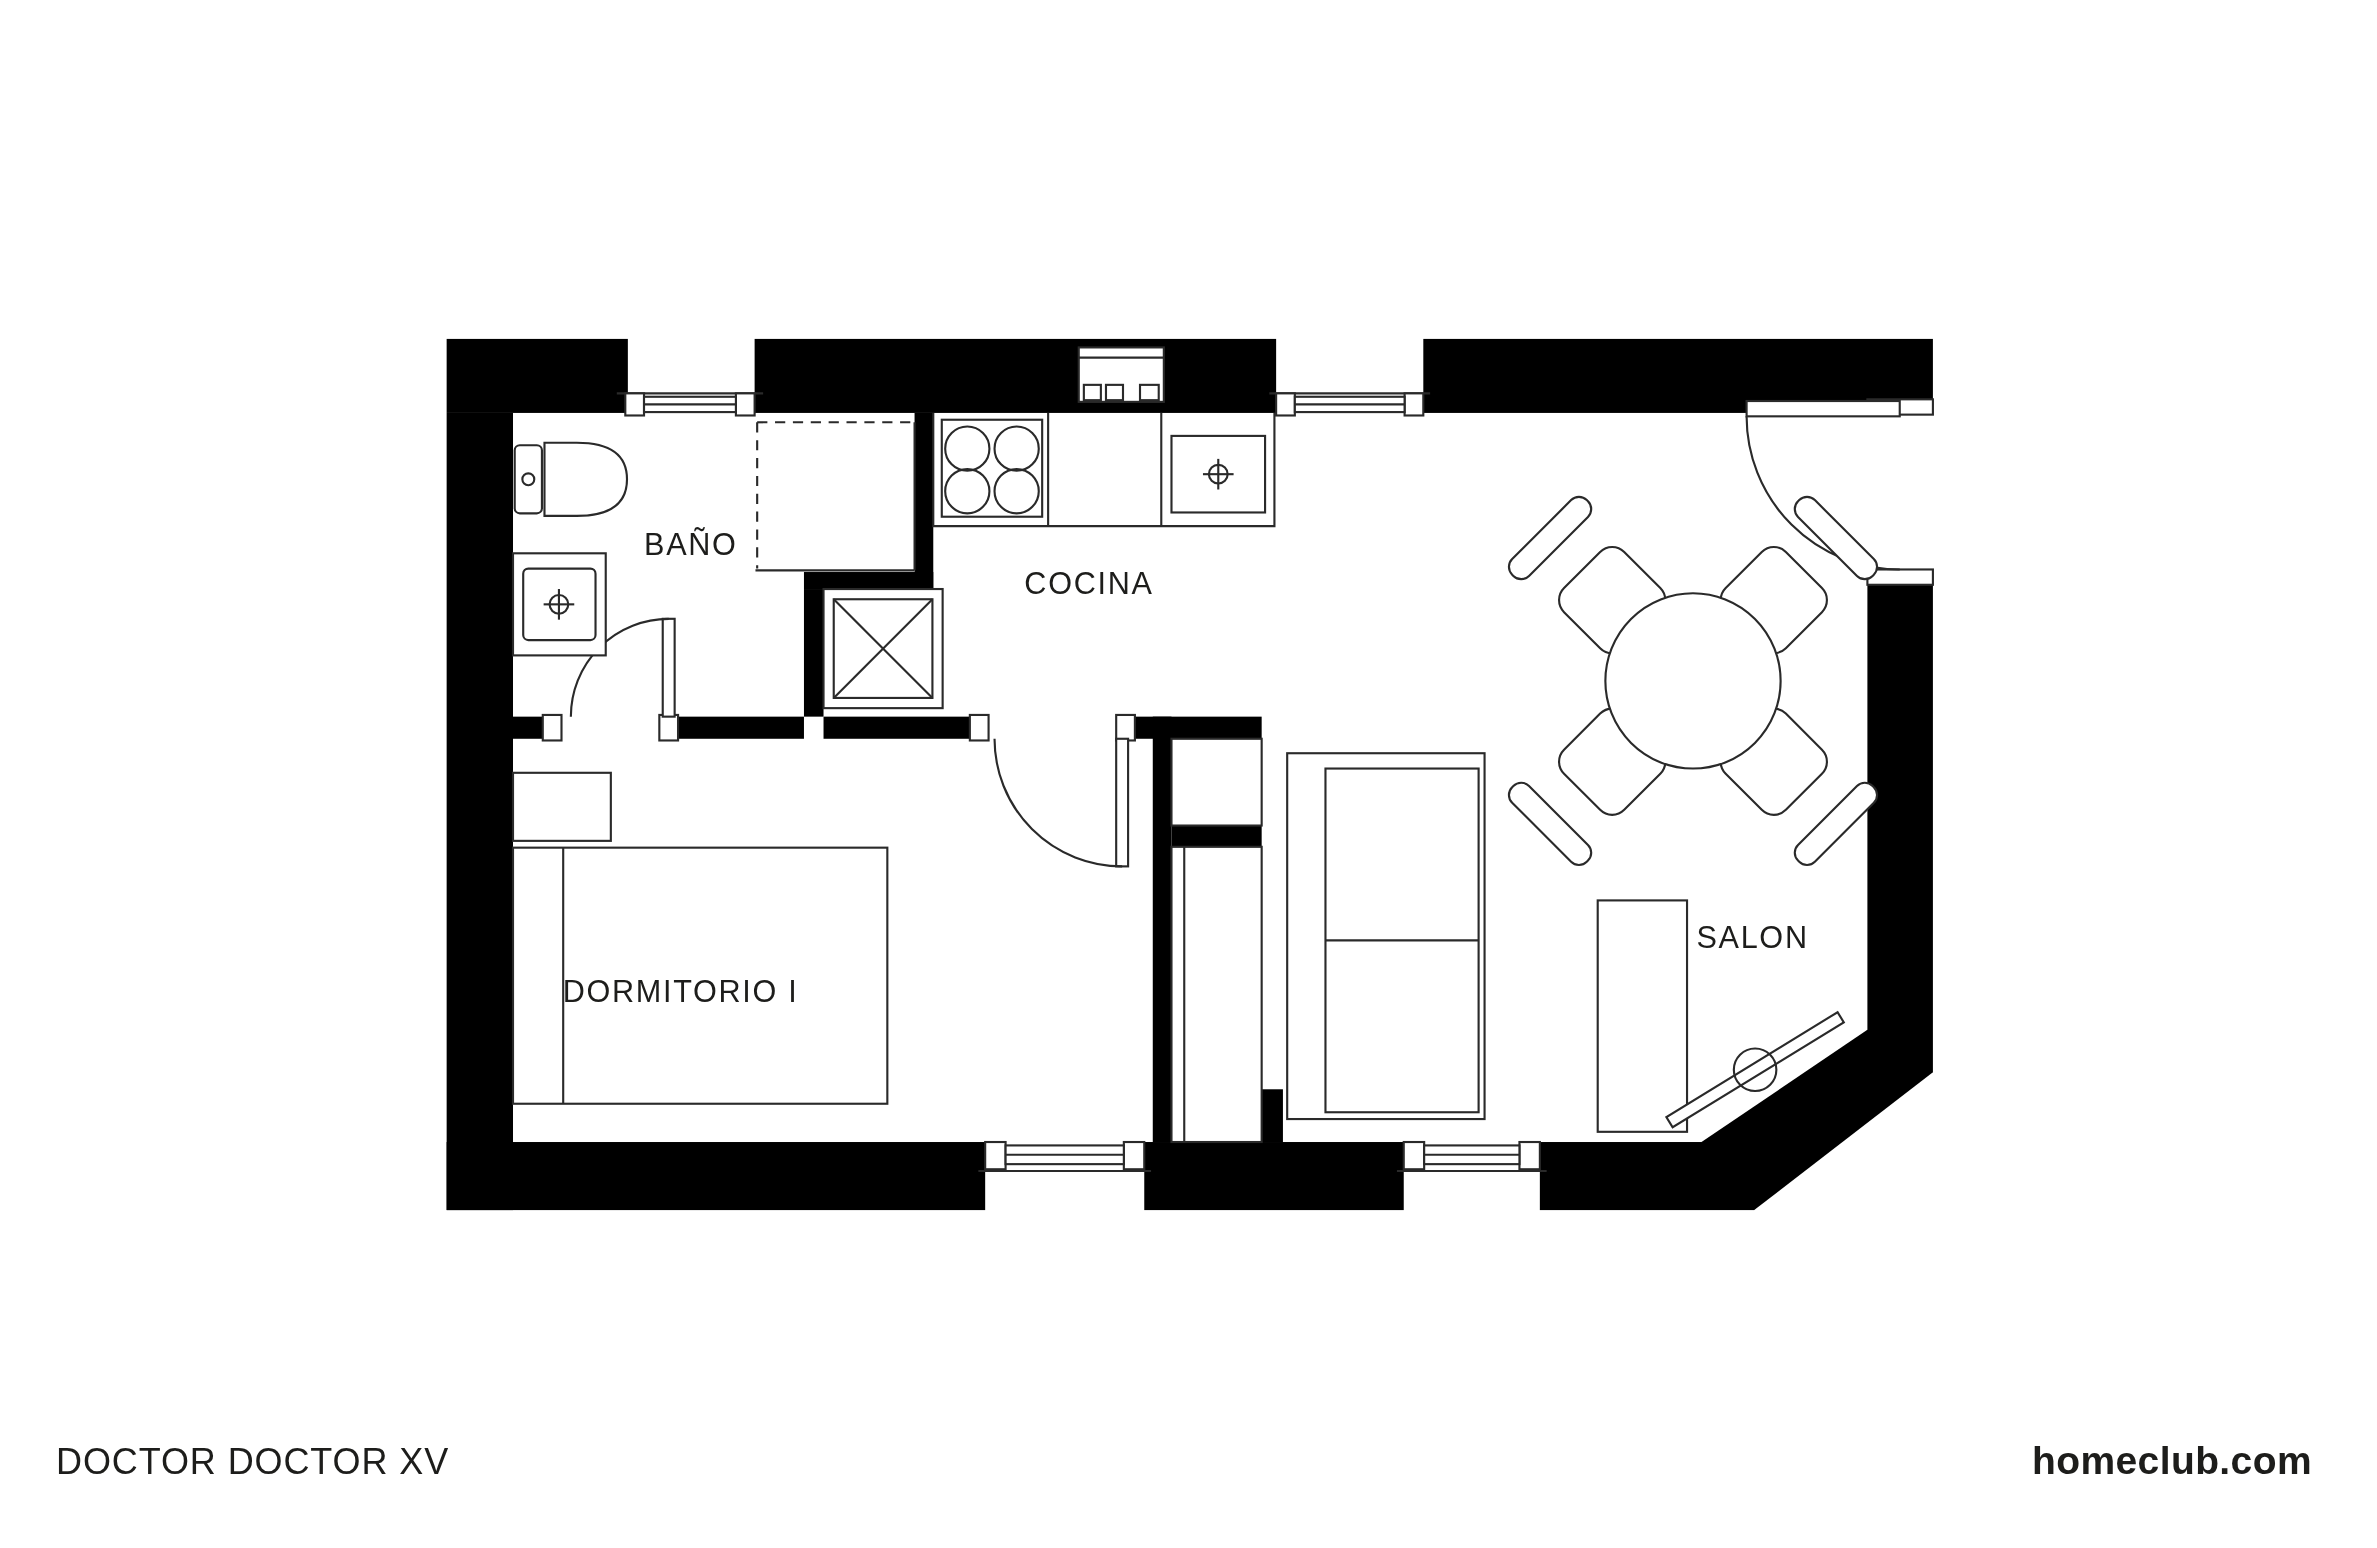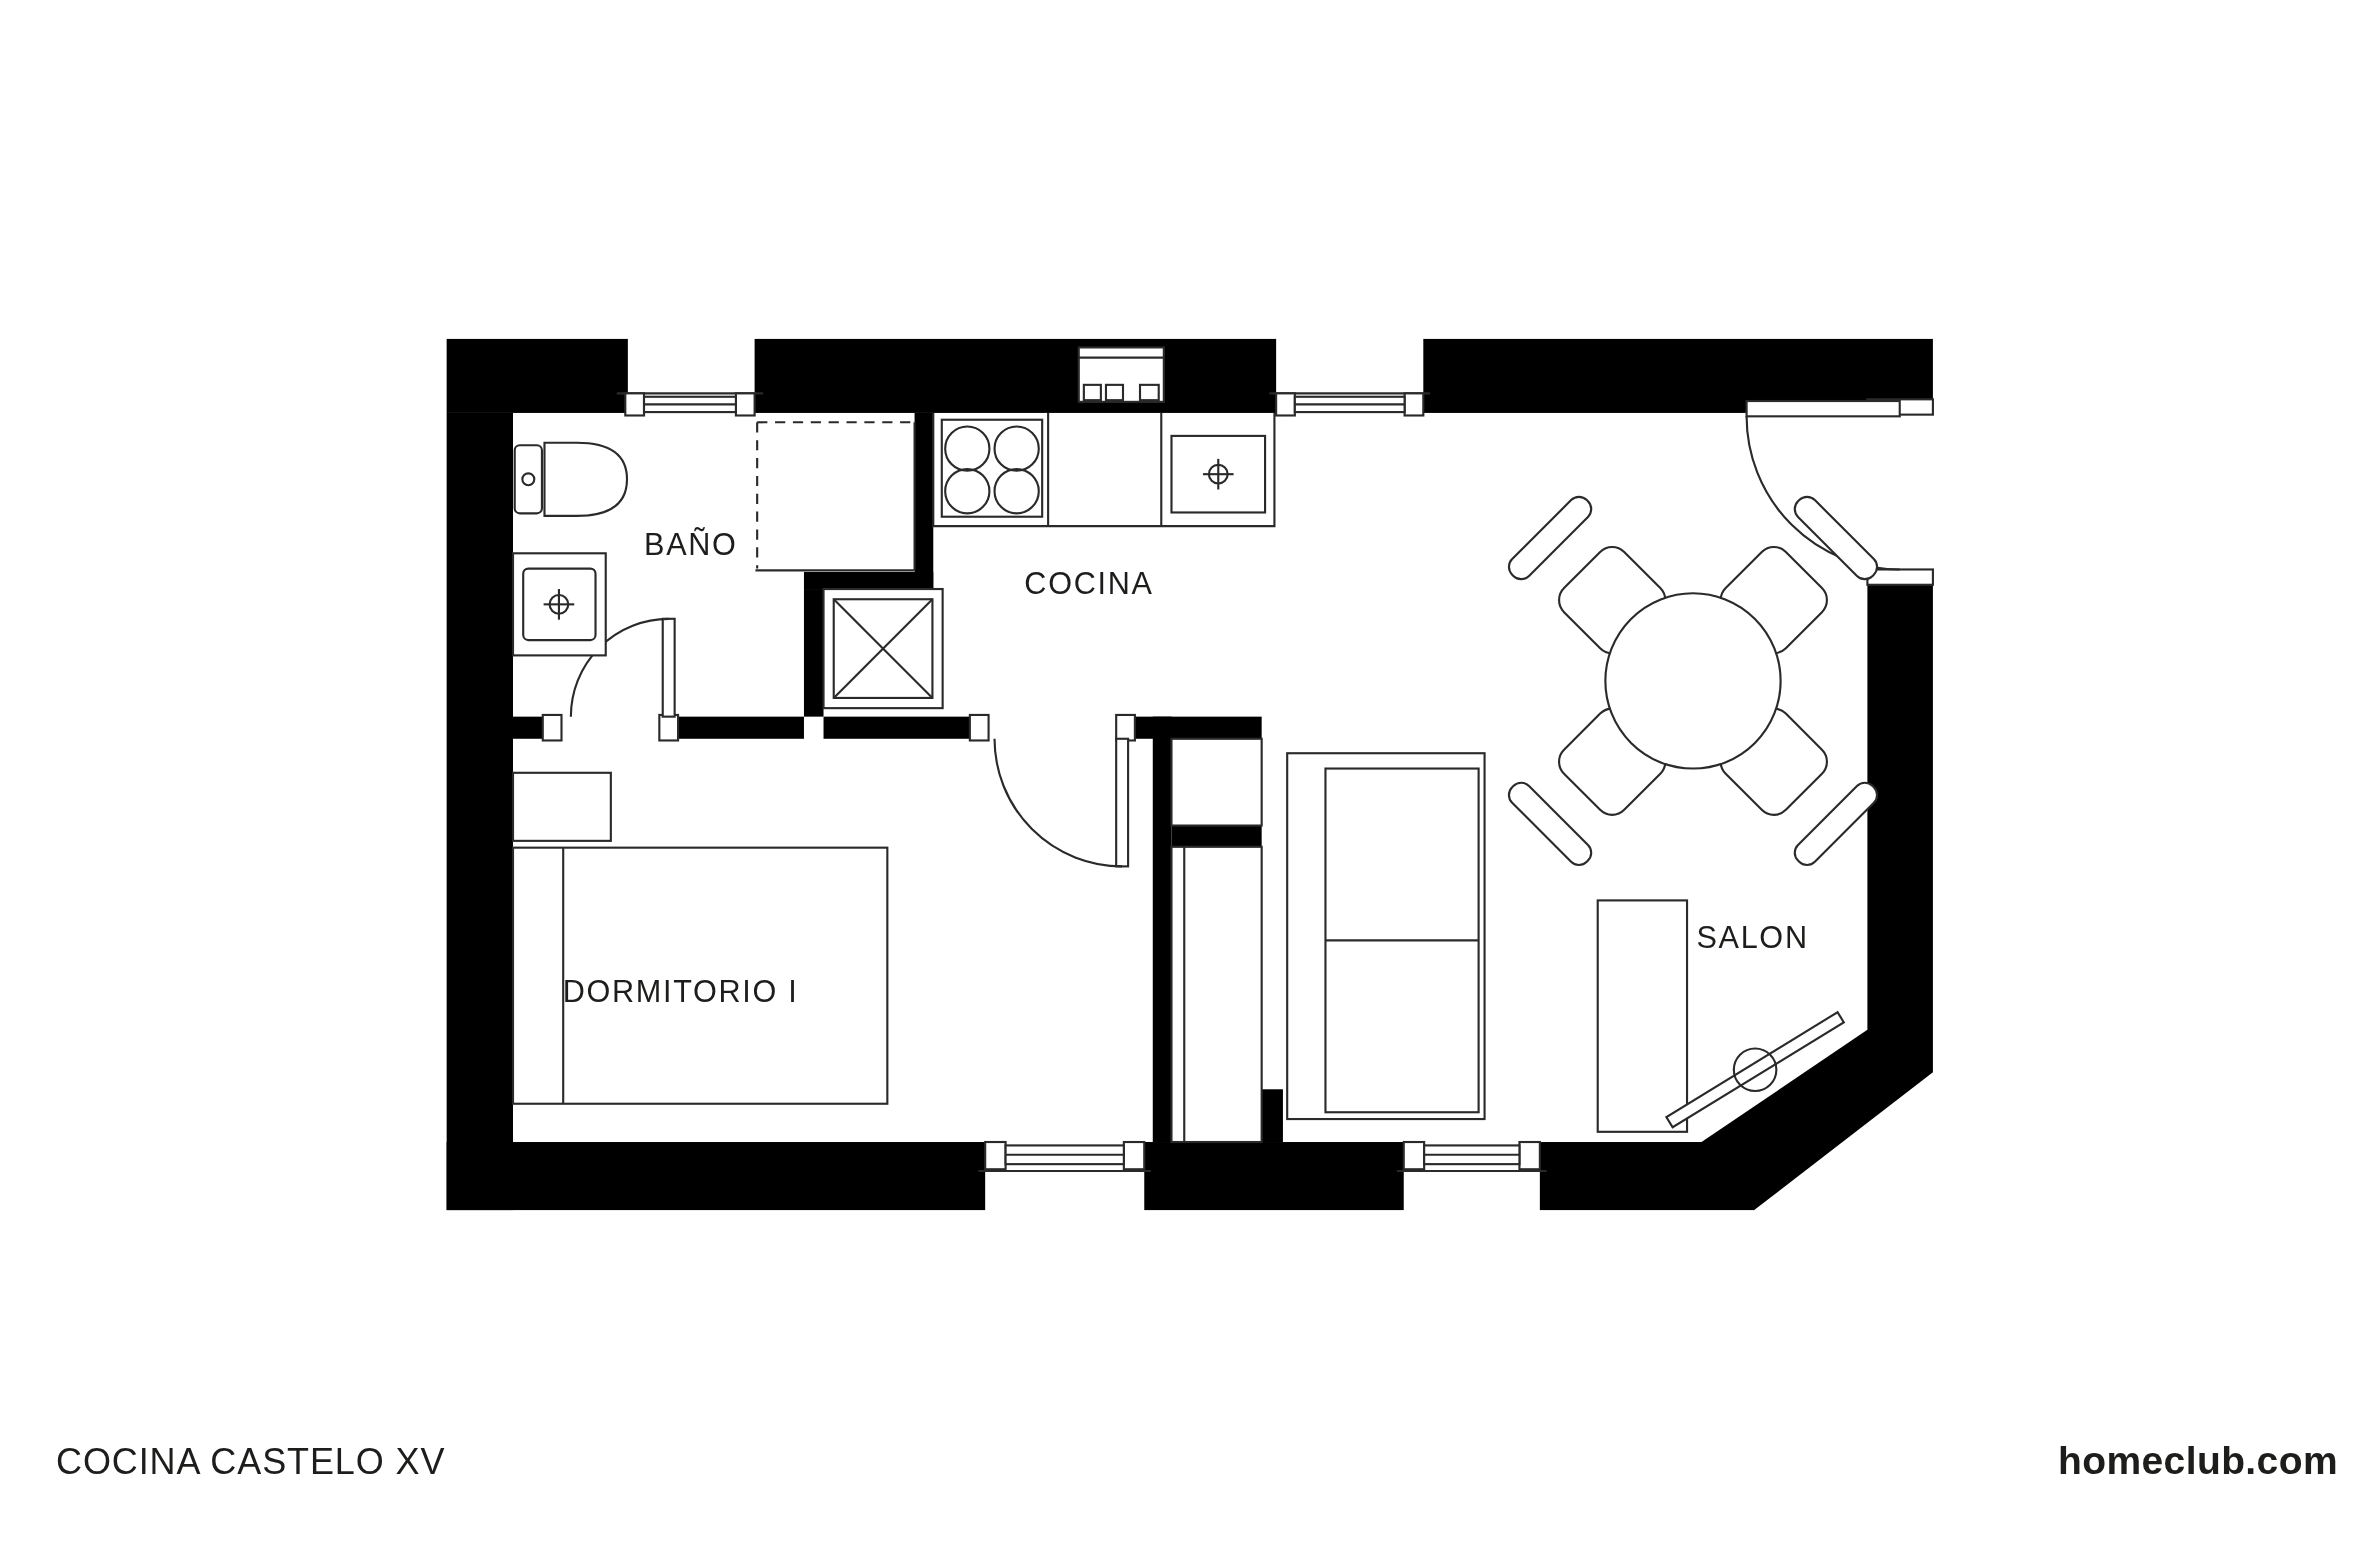--- a/index.html
+++ b/index.html
@@ -12,21 +12,21 @@
     font-family:"Liberation Sans", sans-serif;
     font-size:36px;letter-spacing:2px;fill:#1d1d1b;
     text-anchor:middle;
   }
   .footer-text{
     position:absolute;bottom:66px;
     font-family:"Liberation Sans", sans-serif;
     color:#1d1d1b;white-space:nowrap;
   }
   #project-title{left:56px;font-size:36px;letter-spacing:0.9px;font-weight:400;}
-  #brand-link{right:39px;font-size:39px;font-weight:600;letter-spacing:0.4px;}
+  #brand-link{right:65px;font-size:39px;font-weight:600;letter-spacing:0.4px;}
 </style>
 </head>
 <body>
 
 <svg class="plan-svg" width="2377" height="1549" viewBox="0 0 2794 1820">
 
   <g fill="#000000" stroke="none">
 
     <rect x="525" y="398" width="213" height="87"></rect>
 
@@ -242,15 +242,15 @@
   </g>
 
   <g>
     <text class="room-label" x="812" y="652">BAÑO</text>
     <text class="room-label" x="1280" y="698">COCINA</text>
     <text class="room-label" x="800" y="1178">DORMITORIO I</text>
     <text class="room-label" x="2060" y="1114">SALON</text>
   </g>
 </svg>
 
-<div id="project-title" class="footer-text">COCINA CASTELO XV</div>
+<div id="project-title" class="footer-text">DOCTOR DOCTOR XV</div>
 <div id="brand-link" class="footer-text">homeclub.com</div>
 
 
 </body></html>

